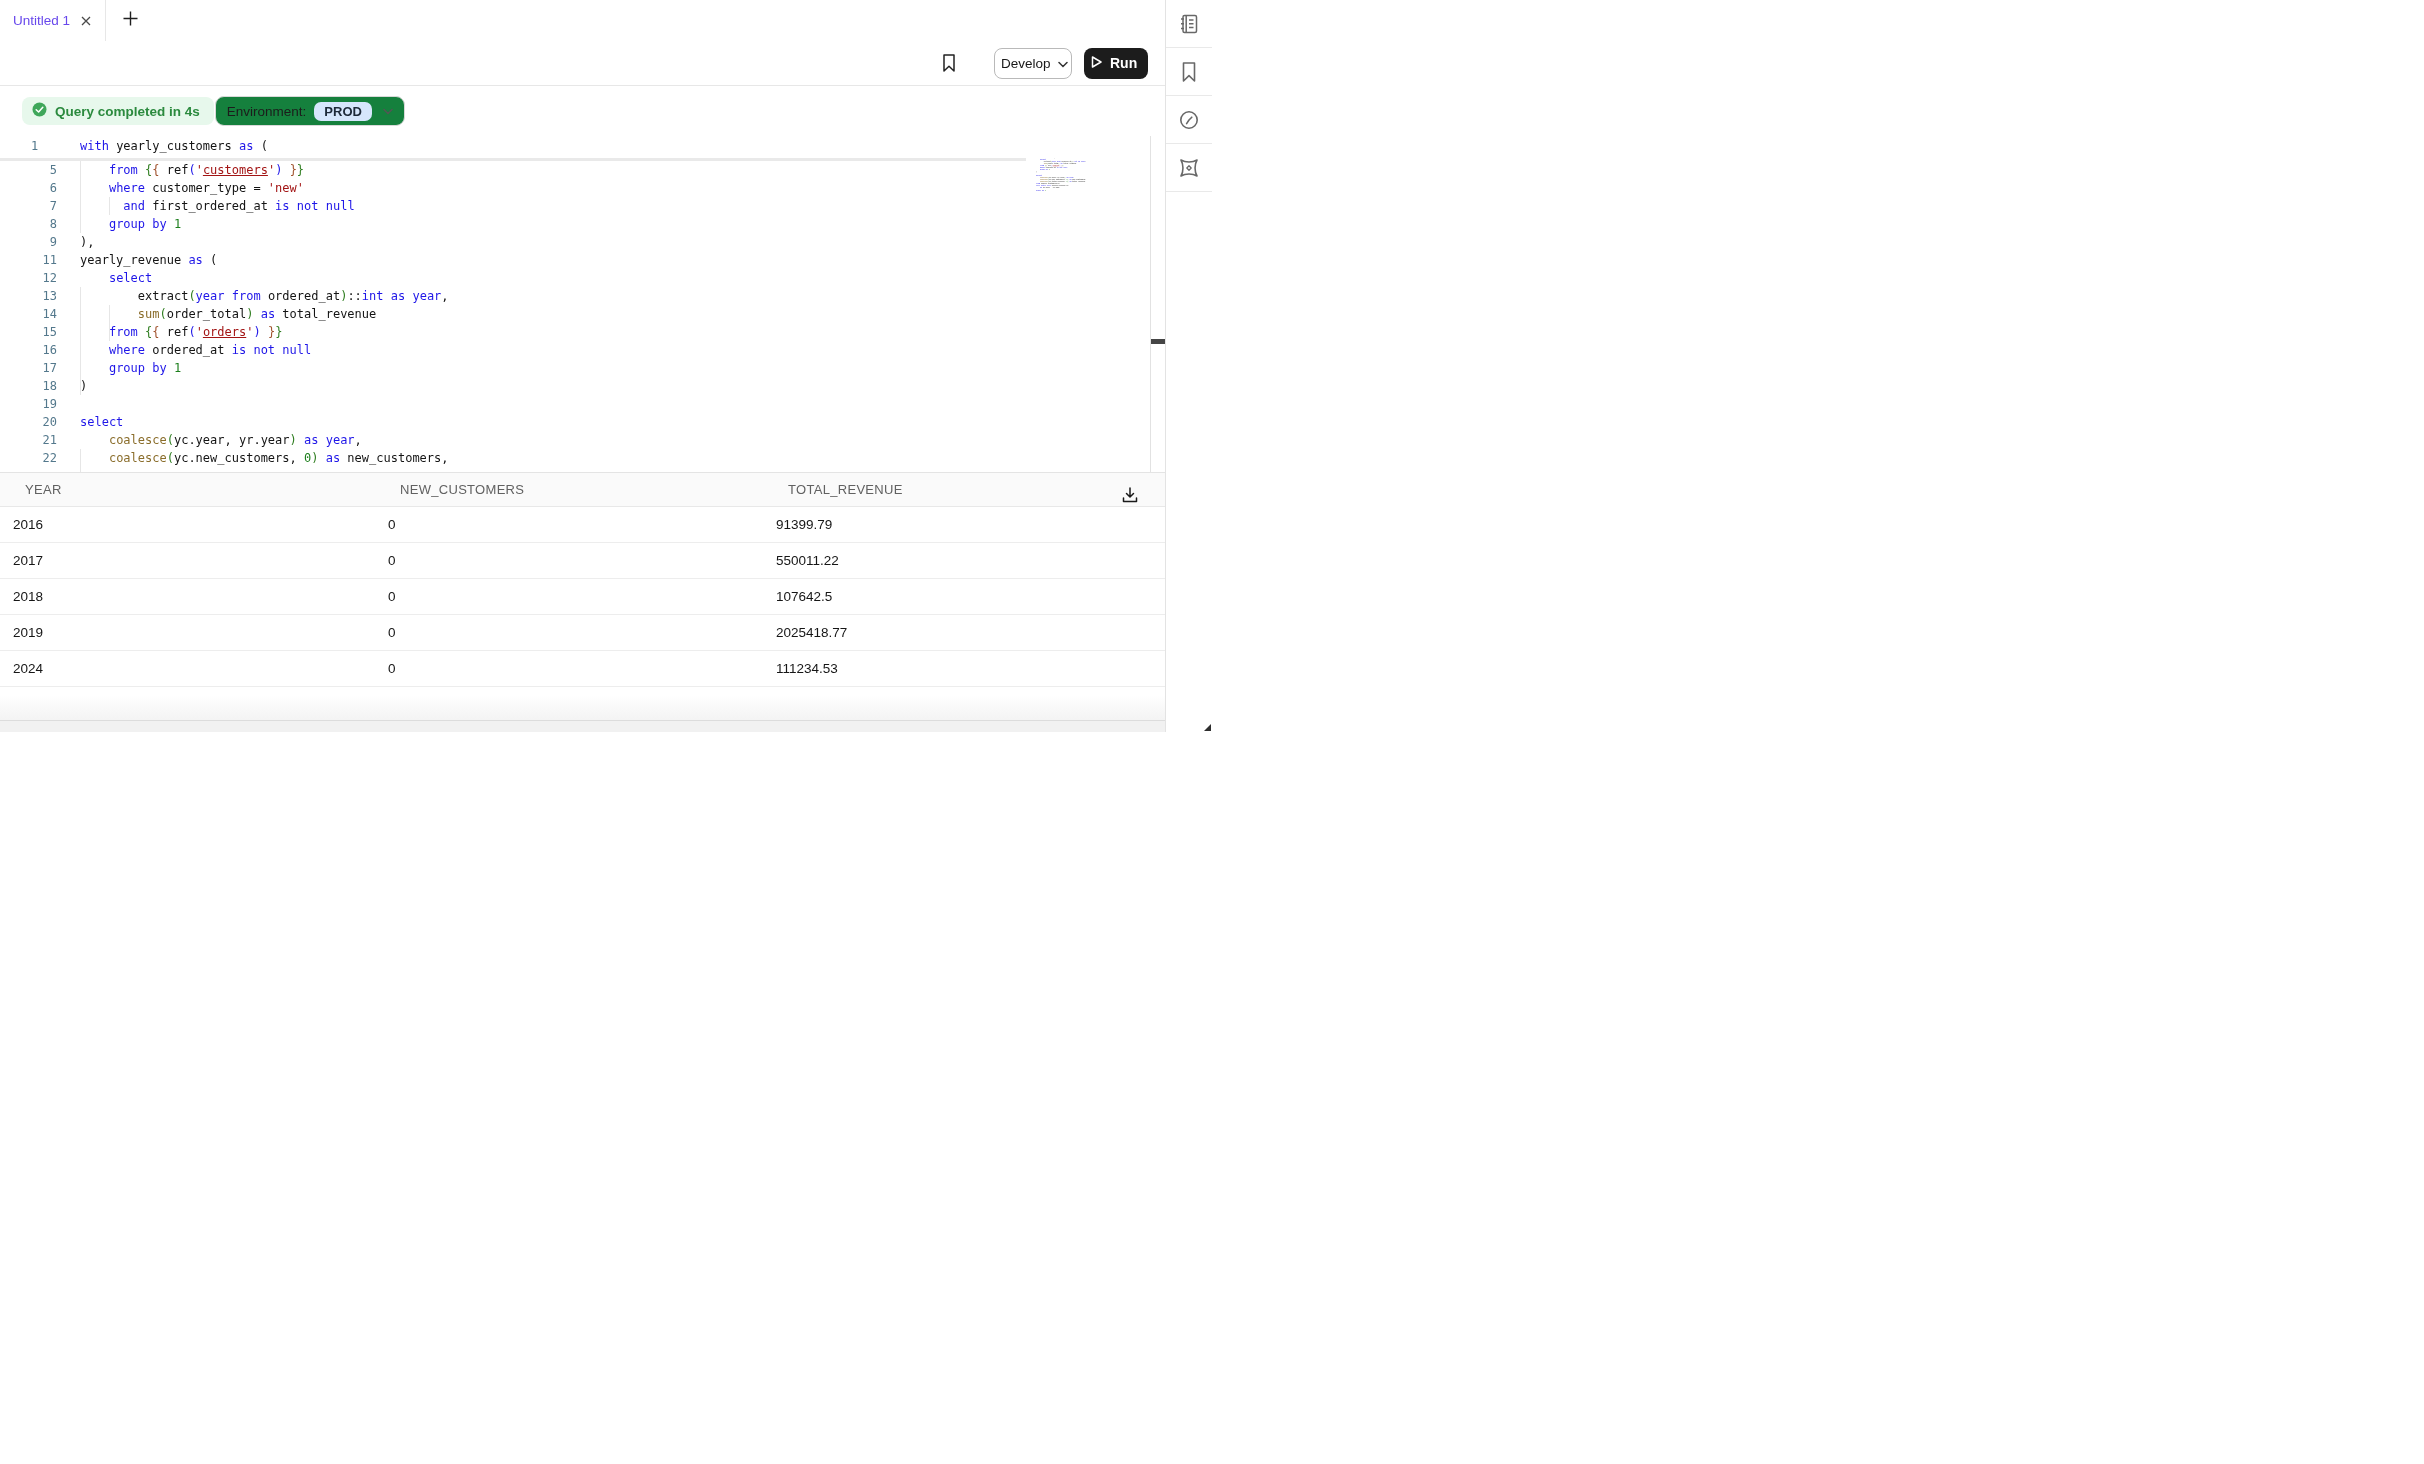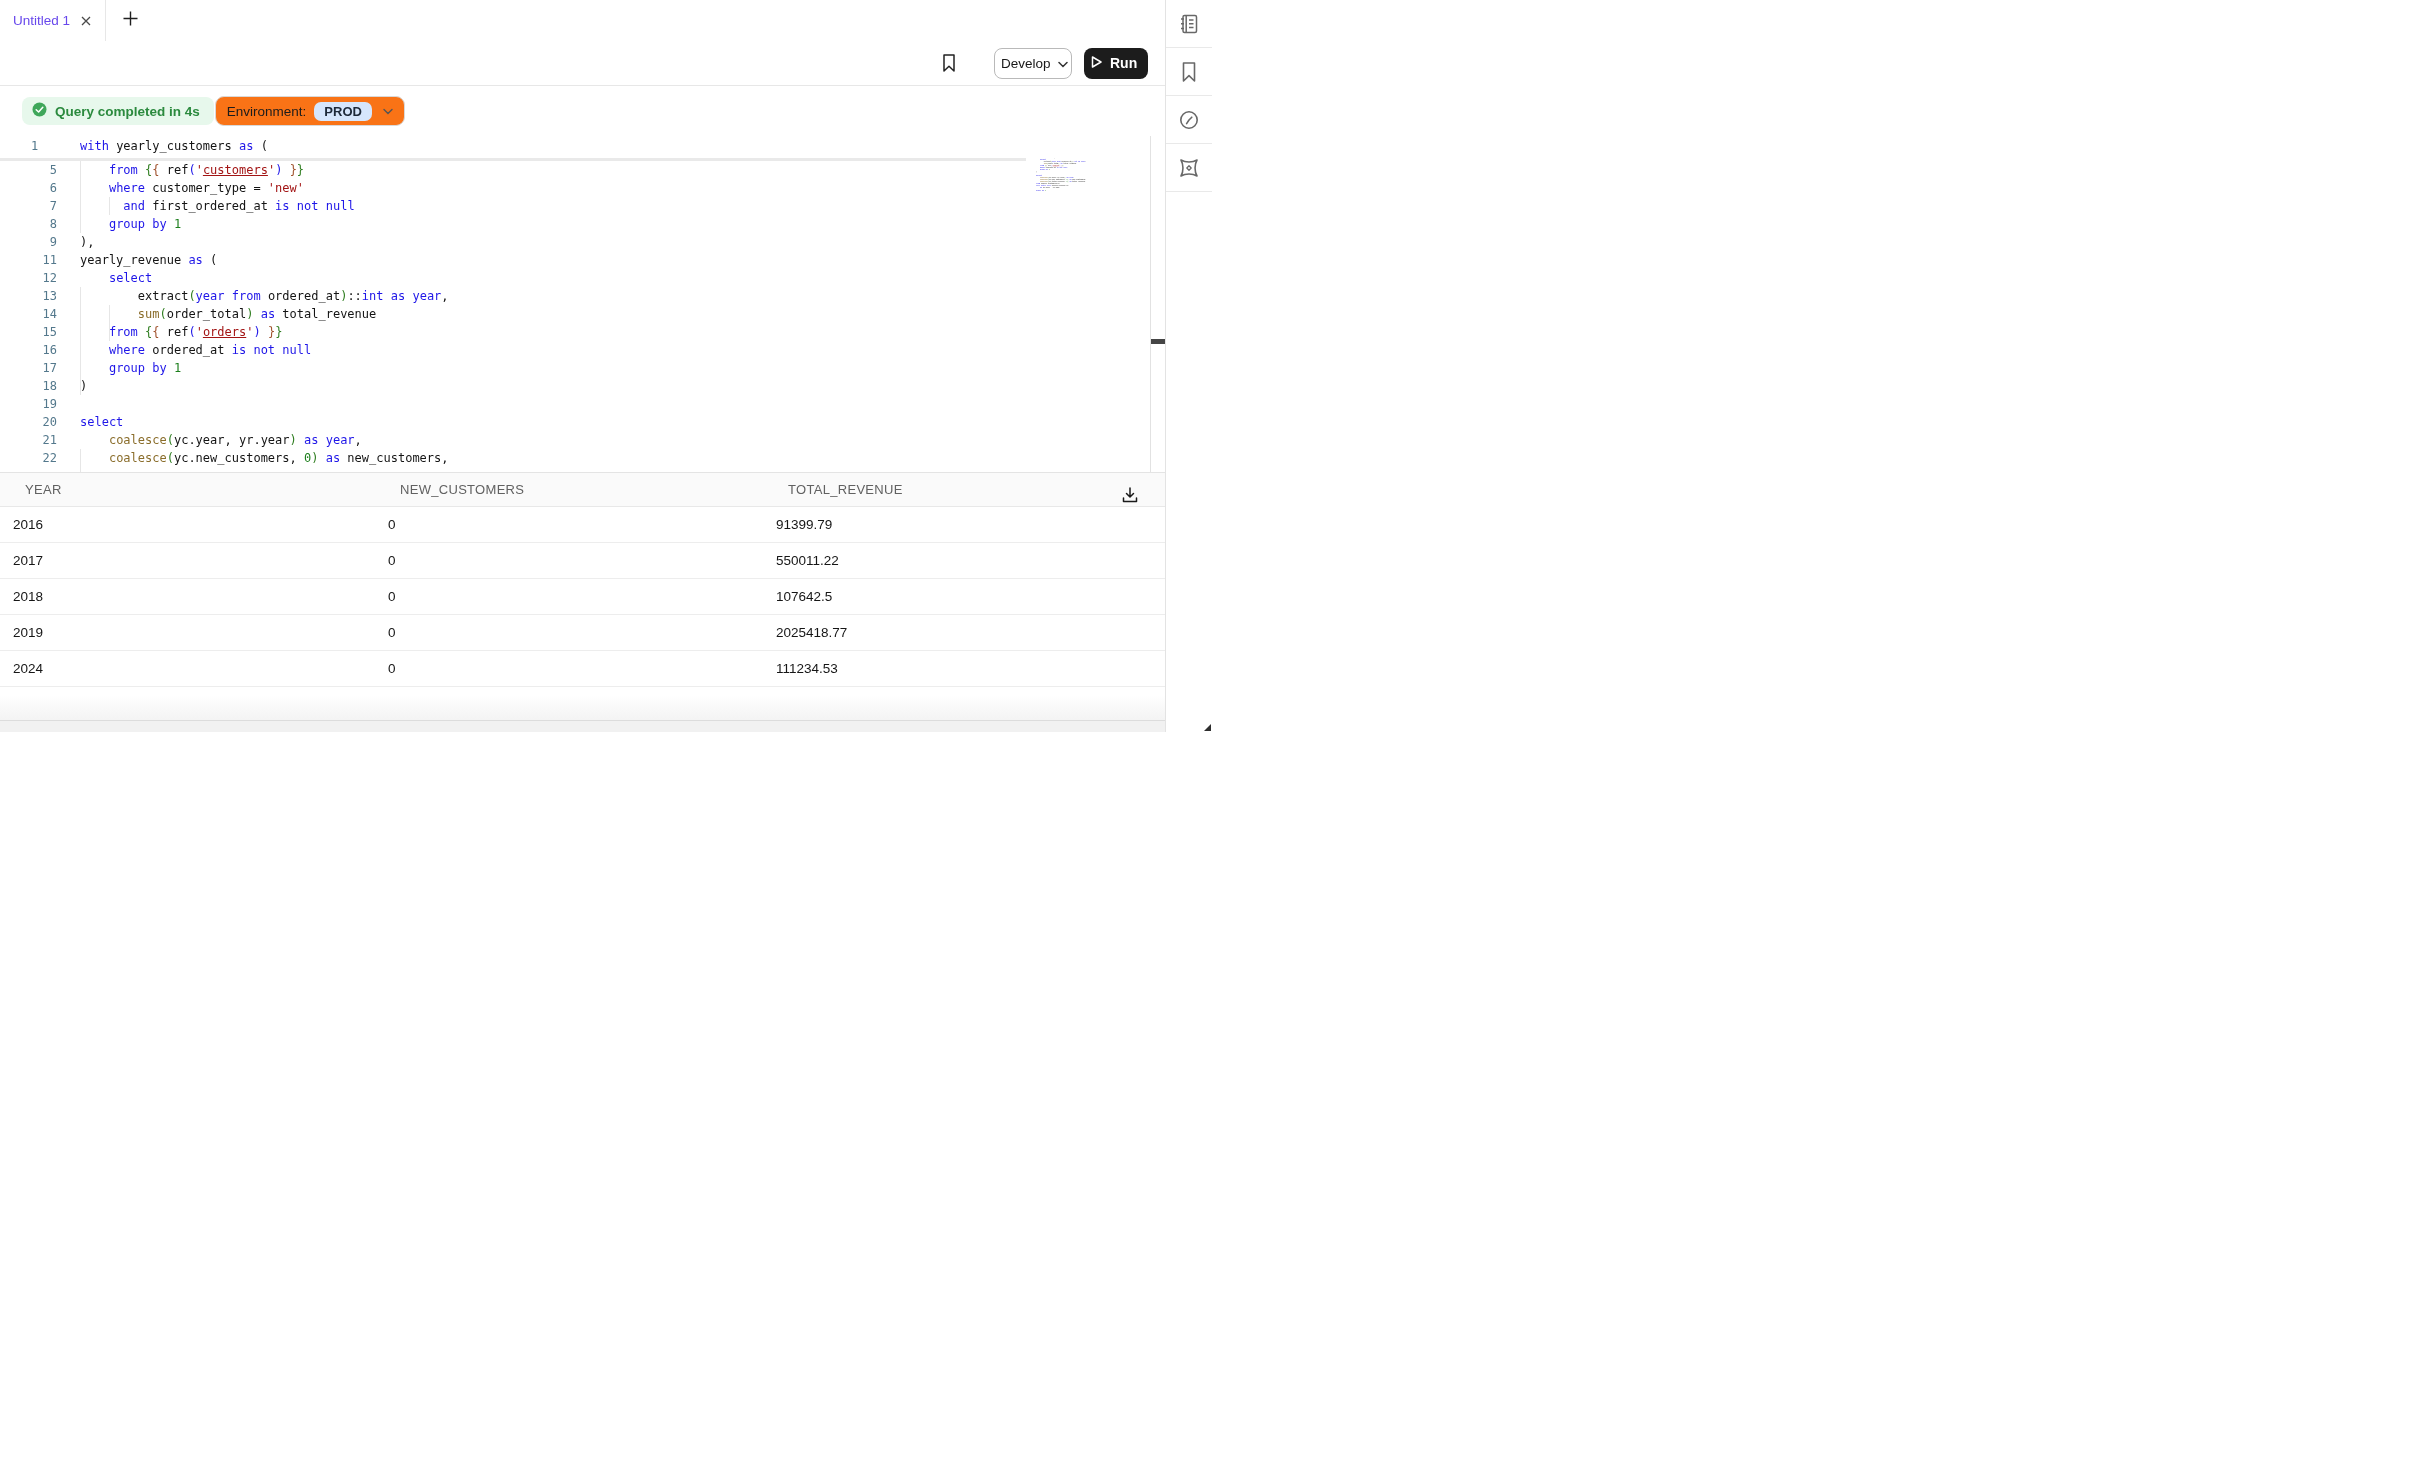--- a/index.html
+++ b/index.html
@@ -24,21 +24,21 @@
   .btn-develop{width:78px;background:#fff;border:1px solid #b9b9b9;color:#181818;margin-right:12px;gap:7px;}
   .btn-run{width:64px;background:#1c1c1c;border:none;color:#fff;gap:7px;font-weight:600;font-size:14px;}
 
   
   .editor{position:absolute;left:0;top:86px;width:1165px;height:386px;background:#fff;}
   .statusrow{position:absolute;left:22px;top:11px;height:28px;display:flex;align-items:center;gap:1px;}
   .pill-success{display:flex;align-items:center;gap:8px;background:#e7f8ec;border-radius:8px;
                 height:28px;padding:0 14px 0 10px;}
   .pill-success span{color:#2b8a3e;font-size:13.5px;font-weight:600;}
   .env{display:flex;align-items:center;height:28px;border:1px solid #d9d9d9;border-radius:9px;
-       padding:0 11px;background:#f97316;cursor:pointer;}
+       padding:0 11px;background:#15803d;cursor:pointer;}
   .env-label{font-size:13.5px;color:#1c1c1c;}
   .env-pill{background:#d6e6fc;border-radius:7px;padding:2px 10px;margin-left:8px;font-size:13px;
             font-weight:600;color:#1d2939;}
   .env-chev{margin-left:11px;display:flex;}
 
   .code-area{position:absolute;left:0;top:50px;right:0;bottom:0;overflow:hidden;background:#fff;}
   .code-line,.sticky-line{position:relative;height:18px;line-height:18px;white-space:pre;
       font-family:"DejaVu Sans Mono","Liberation Mono",monospace;font-size:12px;}
   .code-lines{position:absolute;left:0;top:25px;right:14px;}
   .ln{position:absolute;left:0;top:0;width:57px;text-align:right;color:#53788c;}

